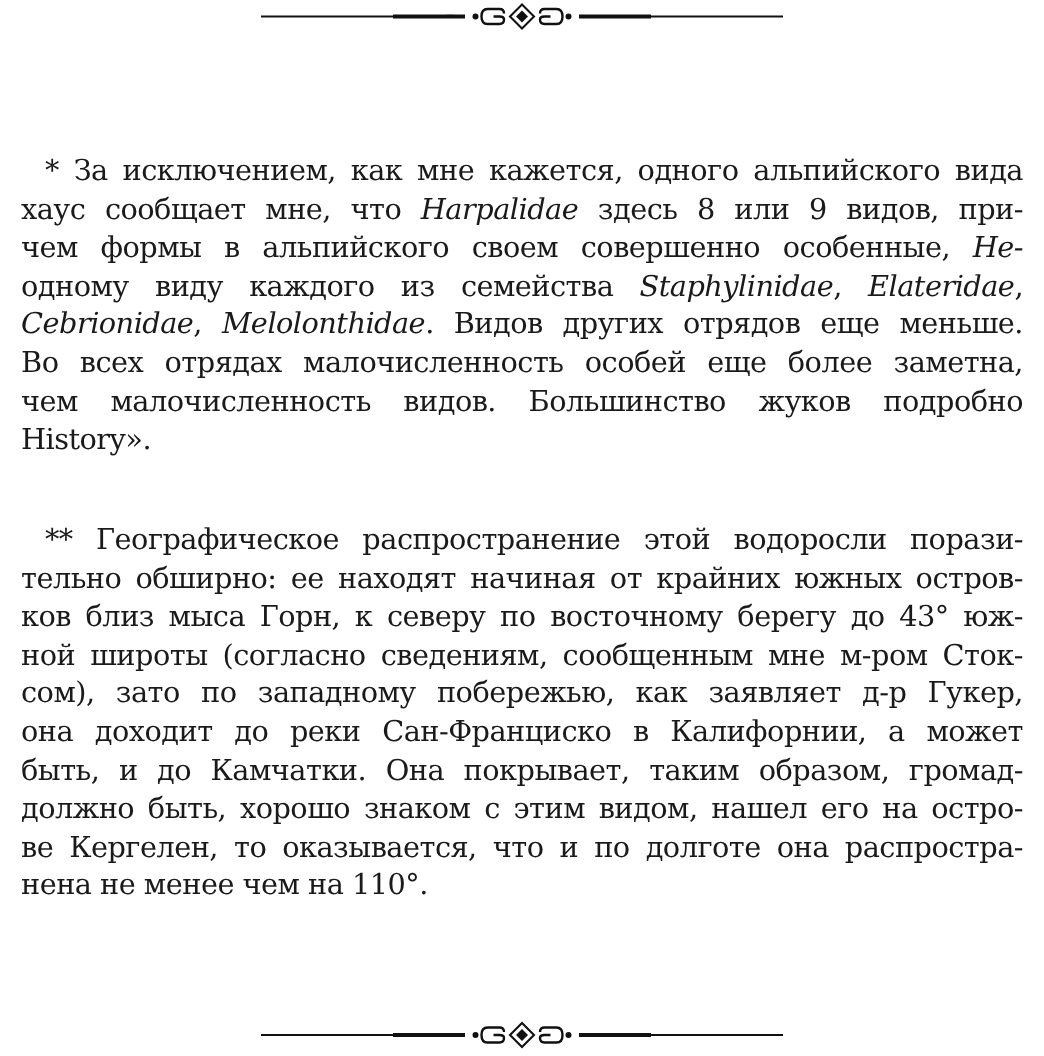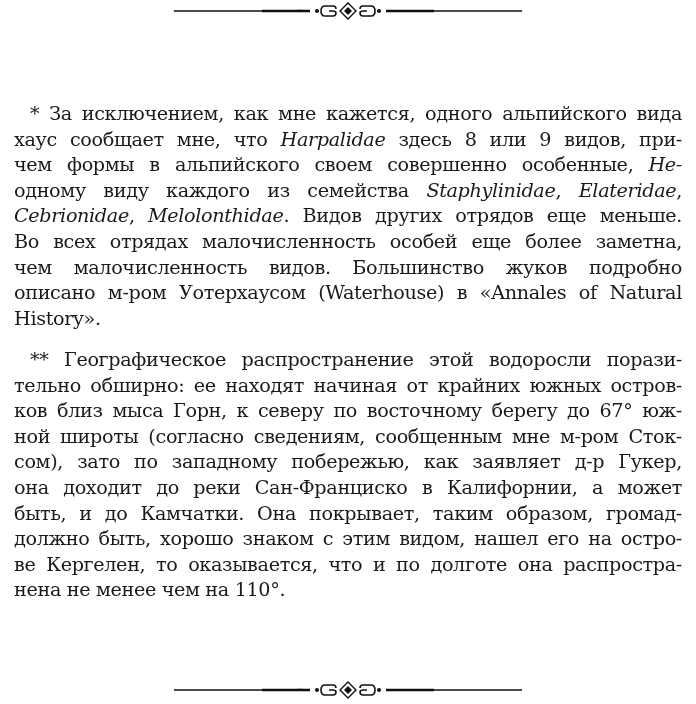--- a/index.html
+++ b/index.html
@@ -36,28 +36,27 @@
 </div>
 
 <div class="text p1">
   <div class="line indent"><span>* За исключением, как мне кажется, одного альпийского вида</span></div>
   <div class="line"><span>хаус сообщает мне, что </span><i>Harpalidae</i><span> здесь 8 или 9 видов, при-</span></div>
   <div class="line"><span>чем формы в альпийского своем совершенно особенные, </span><i>He-</i></div>
   <div class="line" style="letter-spacing: -0.350265px;"><span>одному виду каждого из семейства </span><i>Staphylinidae</i><span>, </span><i>Elateridae</i><span>,</span></div>
   <div class="line"><i>Cebrionidae</i><span>, </span><i>Melolonthidae</i><span>. Видов других отрядов еще меньше.</span></div>
   <div class="line"><span>Во всех отрядах малочисленность особей еще более заметна,</span></div>
   <div class="line"><span>чем малочисленность видов. Большинство жуков подробно</span></div>
-  <div class="line"><span>описано м-ром Уотерхаусом (Waterhouse) в «Annales of Natural</span></div>
   <div class="line last"><span>History».</span></div>
 </div>
 
 <div class="text p2">
   <div class="line indent"><span>** Географическое распространение этой водоросли порази-</span></div>
   <div class="line"><span>тельно обширно: ее находят начиная от крайних южных остров-</span></div>
-  <div class="line"><span>ков близ мыса Горн, к северу по восточному берегу до 67° юж-</span></div>
+  <div class="line"><span>ков близ мыса Горн, к северу по восточному берегу до 43° юж-</span></div>
   <div class="line"><span>ной широты (согласно сведениям, сообщенным мне м-ром Сток-</span></div>
   <div class="line"><span>сом), зато по западному побережью, как заявляет д-р Гукер,</span></div>
   <div class="line"><span>она доходит до реки Сан-Франциско в Калифорнии, а может</span></div>
   <div class="line"><span>быть, и до Камчатки. Она покрывает, таким образом, громад-</span></div>
   <div class="line"><span>должно быть, хорошо знаком с этим видом, нашел его на остро-</span></div>
   <div class="line"><span>ве Кергелен, то оказывается, что и по долготе она распростра-</span></div>
   <div class="line last"><span>нена не менее чем на 110°.</span></div>
 </div>
 
 <div class="ornament bottom">

